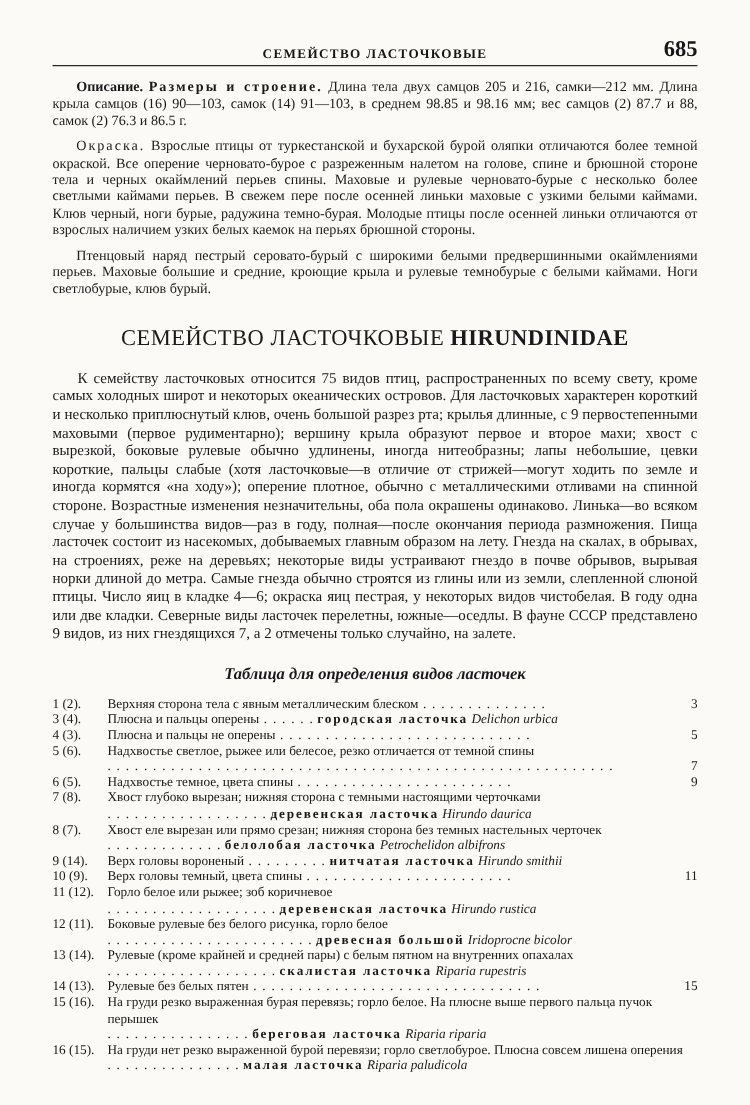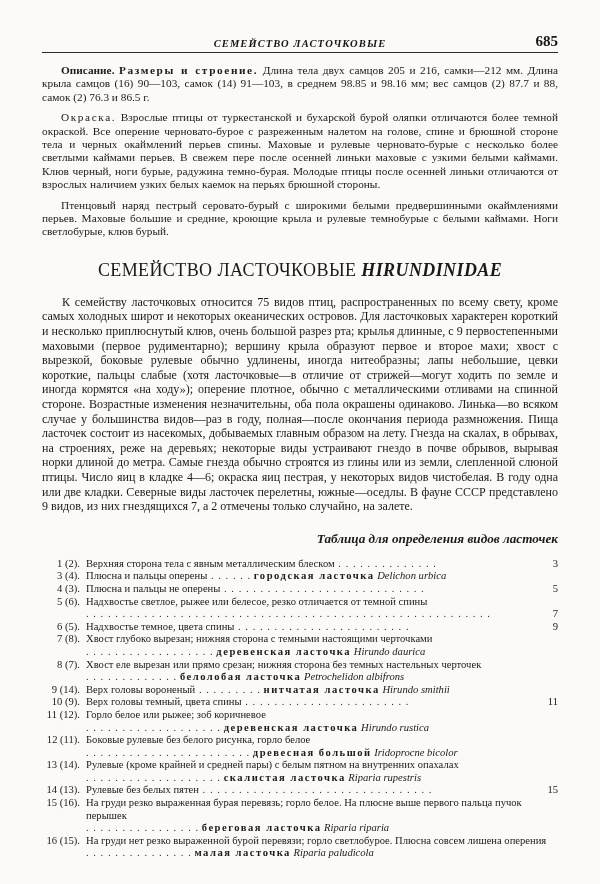--- a/index.html
+++ b/index.html
@@ -33,27 +33,26 @@
     justify-content: center;
     position: relative;
     font-size: 10.5px;
     letter-spacing: 1.1px;
     font-weight: bold;
     text-transform: uppercase;
     color: #161616;
     height: 15px;
   }
   .runhead .rh-title {
-    font-style: italic;
   }
   .runhead .rh-page {
     position: absolute;
     right: 0;
     bottom: -1px;
-    font-size: 15px;
+    font-size: 18px;
     font-weight: bold;
     letter-spacing: 0;
   }
   .rule {
     border: 0;
     border-top: 1.6px solid #2a2a2a;
     margin: 3px 0 11px 0;
     height: 0;
   }
 
@@ -75,54 +74,53 @@
 
   
   h1.family {
     font-size: 18px;
     font-weight: normal;
     text-align: center;
     margin: 21px 0 14px 0;
     letter-spacing: 0.4px;
   }
   h1.family .fam-name { font-weight: normal; }
-  h1.family .fam-latin { font-style: italic; font-weight: bold; }
+  h1.family .fam-latin { font-weight: bold; }
 
   
   .main-text p {
     font-size: 12px;
     line-height: 14.6px;
   }
   .main-text p.para-indent { text-indent: 20px; }
 
   
   h2.keyhead {
     font-size: 13.2px;
     font-style: italic;
     font-weight: bold;
-    text-align: right;
+    text-align: center;
     margin: 17px 0 11px 0;
   }
 
   
   .key {
     font-size: 10.6px;
     line-height: 12.6px;
   }
   .dots { letter-spacing: 1px; }
   .key .ital { font-style: italic; }
   .key .spaced { letter-spacing: 1.5px; font-weight: bold; }
 
   .keyline {
     display: flex;
     align-items: baseline;
   }
   .keyline .k-num {
     flex: 0 0 44px;
-    text-align: right;
     padding-right: 6px;
     box-sizing: border-box;
     white-space: nowrap;
   }
   .keyline .k-body {
     flex: 1 1 auto;
     min-width: 0;
   }
   .k-right {
     float: right;

